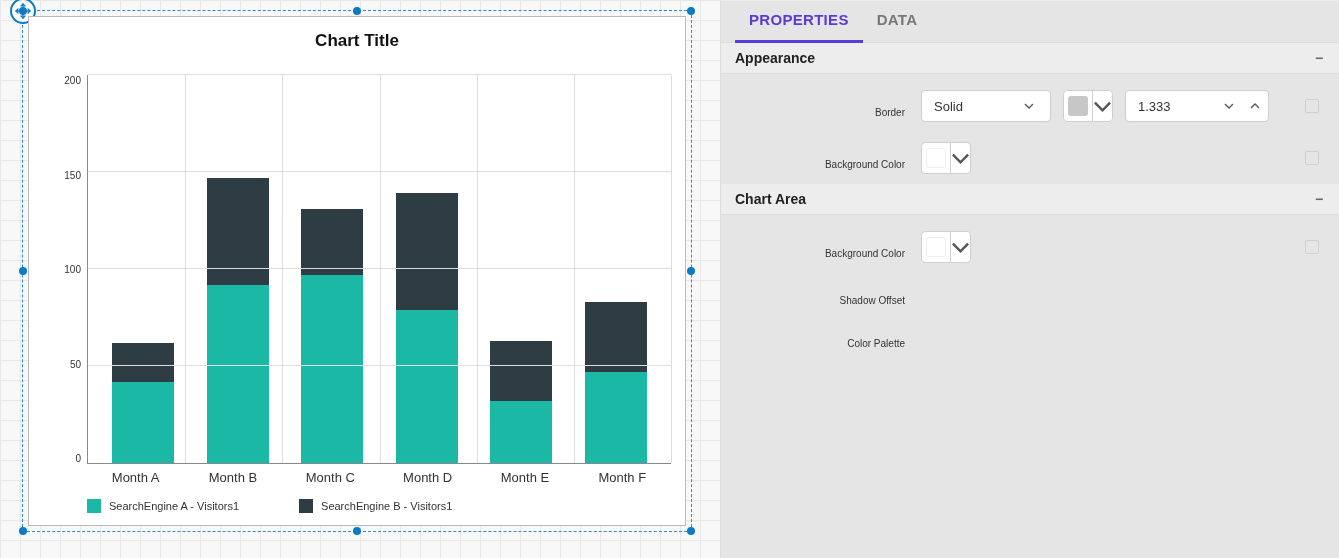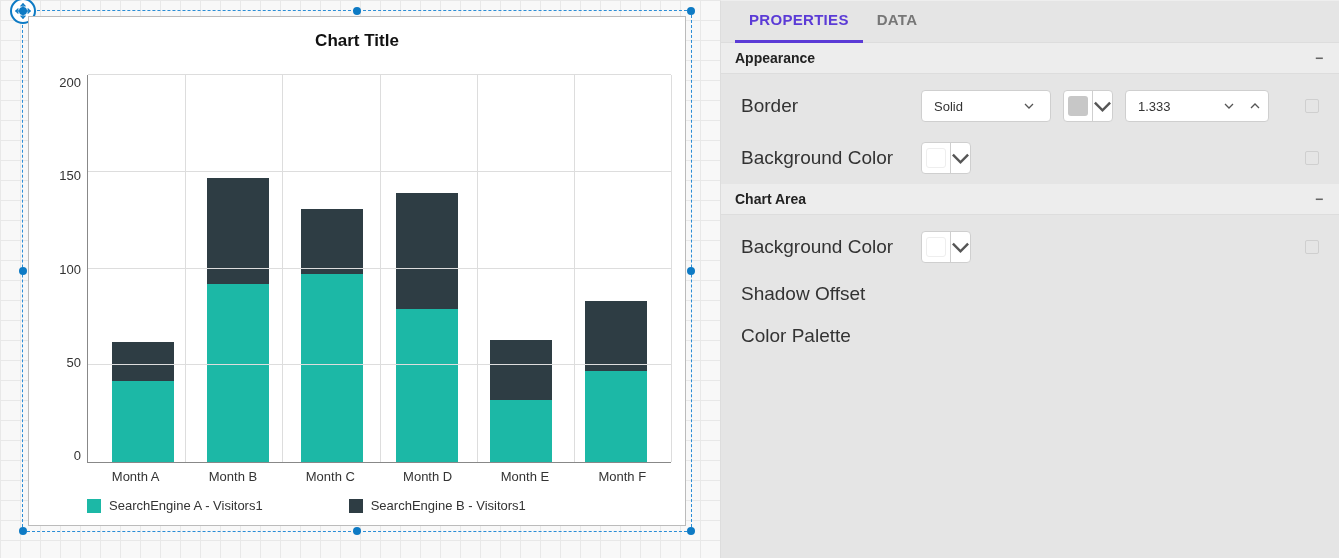--- a/index.html
+++ b/index.html
@@ -63,39 +63,39 @@
     text-align: center; font-weight: 700; font-size: 17px;
     color: #111; padding: 4px 0 24px;
   }
   .plot-wrap { flex: 1; display:flex; }
   .y-axis {
     width: 44px; position: relative;
     display:flex; flex-direction:column;
     justify-content:space-between;
     align-items:flex-end;
     padding-right:6px;
-    font-size:13px; color:#333;
+    font-size:10px; color:#333;
   }
   .plot {
     flex:1; position:relative;
     border-left:1px solid #888;
     border-bottom:1px solid #888;
   }
   .grid-h { position:absolute; left:0; right:0; height:1px; background:#ddd; }
   .grid-v { position:absolute; top:0; bottom:0; width:1px; background:#ddd; }
   .bars { position:absolute; left:0; right:0; bottom:0; top:0; display:flex; padding:0 8px; }
   .bar-slot { flex:1; display:flex; align-items:flex-end; justify-content:center; }
   .bar { width: 62px; display:flex; flex-direction:column-reverse; }
   .seg-a { background:#1cb8a6; }
   .seg-b { background:#2e3d44; }
   .x-axis { display:flex; padding-left:44px; margin-top:6px; }
   .x-tick { flex:1; text-align:center; font-size:13px; color:#333; }
   .legend {
-    display:flex; gap:86px; padding-left:44px; margin-top:14px;
-    font-size:13px; color:#333;
+    display:flex; gap:60px; padding-left:44px; margin-top:14px;
+    font-size:11px; color:#333;
   }
   .legend-item { display:flex; align-items:center; gap:8px; }
   .swatch { width:14px; height:14px; }
 
   
   .panel {
     flex:1; border-left:1px solid #ddd; background:#e5e5e5;
     display:flex; flex-direction:column; overflow:hidden;
     border-top:1px solid #eee;
   }
@@ -119,22 +119,22 @@
     padding:7px 14px;
     font-weight:600; font-size:14px; color:#222;
     display:flex; justify-content:space-between; align-items:center;
     border-bottom:1px solid #ddd;
   }
   .section-hdr .collapse { width:12px; text-align:center; color:#666; }
 
   .rows { padding:16px 20px 10px 20px; display:flex; flex-direction:column; gap:20px; }
   .row { display:flex; align-items:center; }
   .row-label {
-    width:180px; 
-    font-size:19px; color:#333; padding-right:16px;
+    width:180px; text-align:right;
+    font-size:10px; color:#333; padding-right:16px;margin-top:12px;
   }
   .row-ctrl { flex:1; display:flex; align-items:center; gap:12px; }
 
   .ctrl, .select, .spinner {
     border:1px solid #cfcfcf; border-radius:4px;
     height:32px; display:flex; align-items:center; background:#fff;
     font-size:13px; color:#333;
   }
   .select { padding:0 16px 0 12px; gap:10px; }
   .select .chev { margin-left:auto; }

